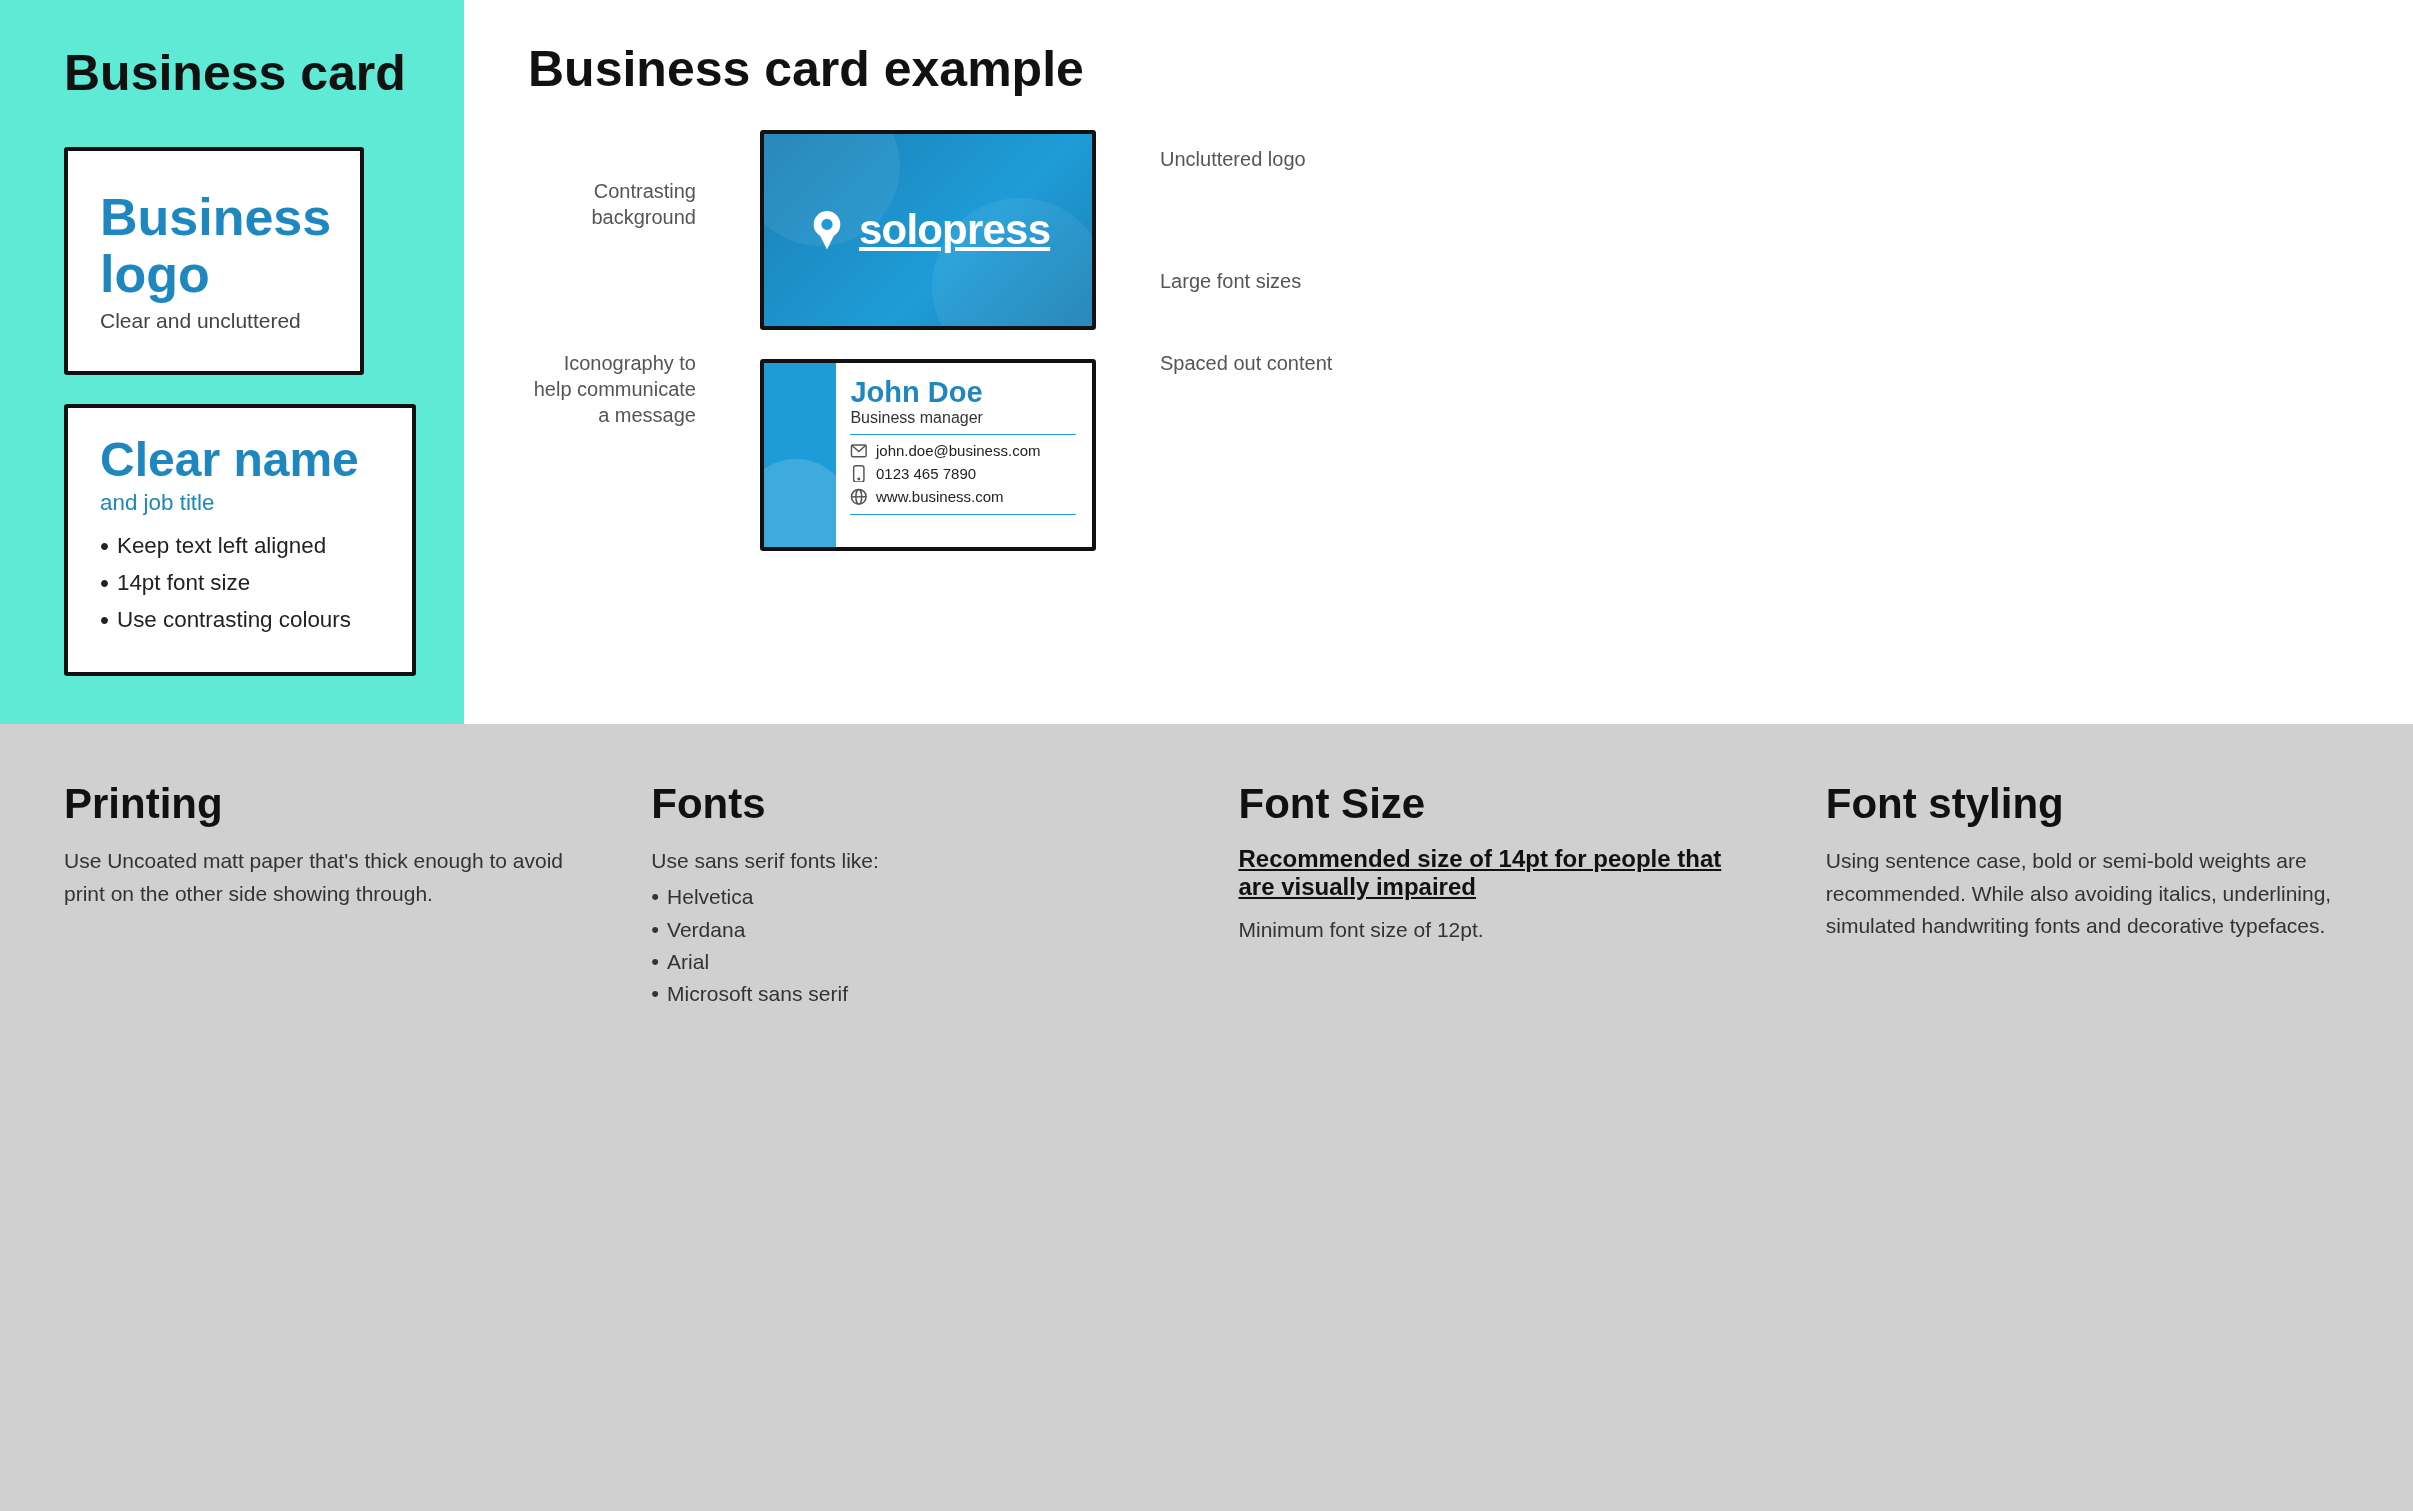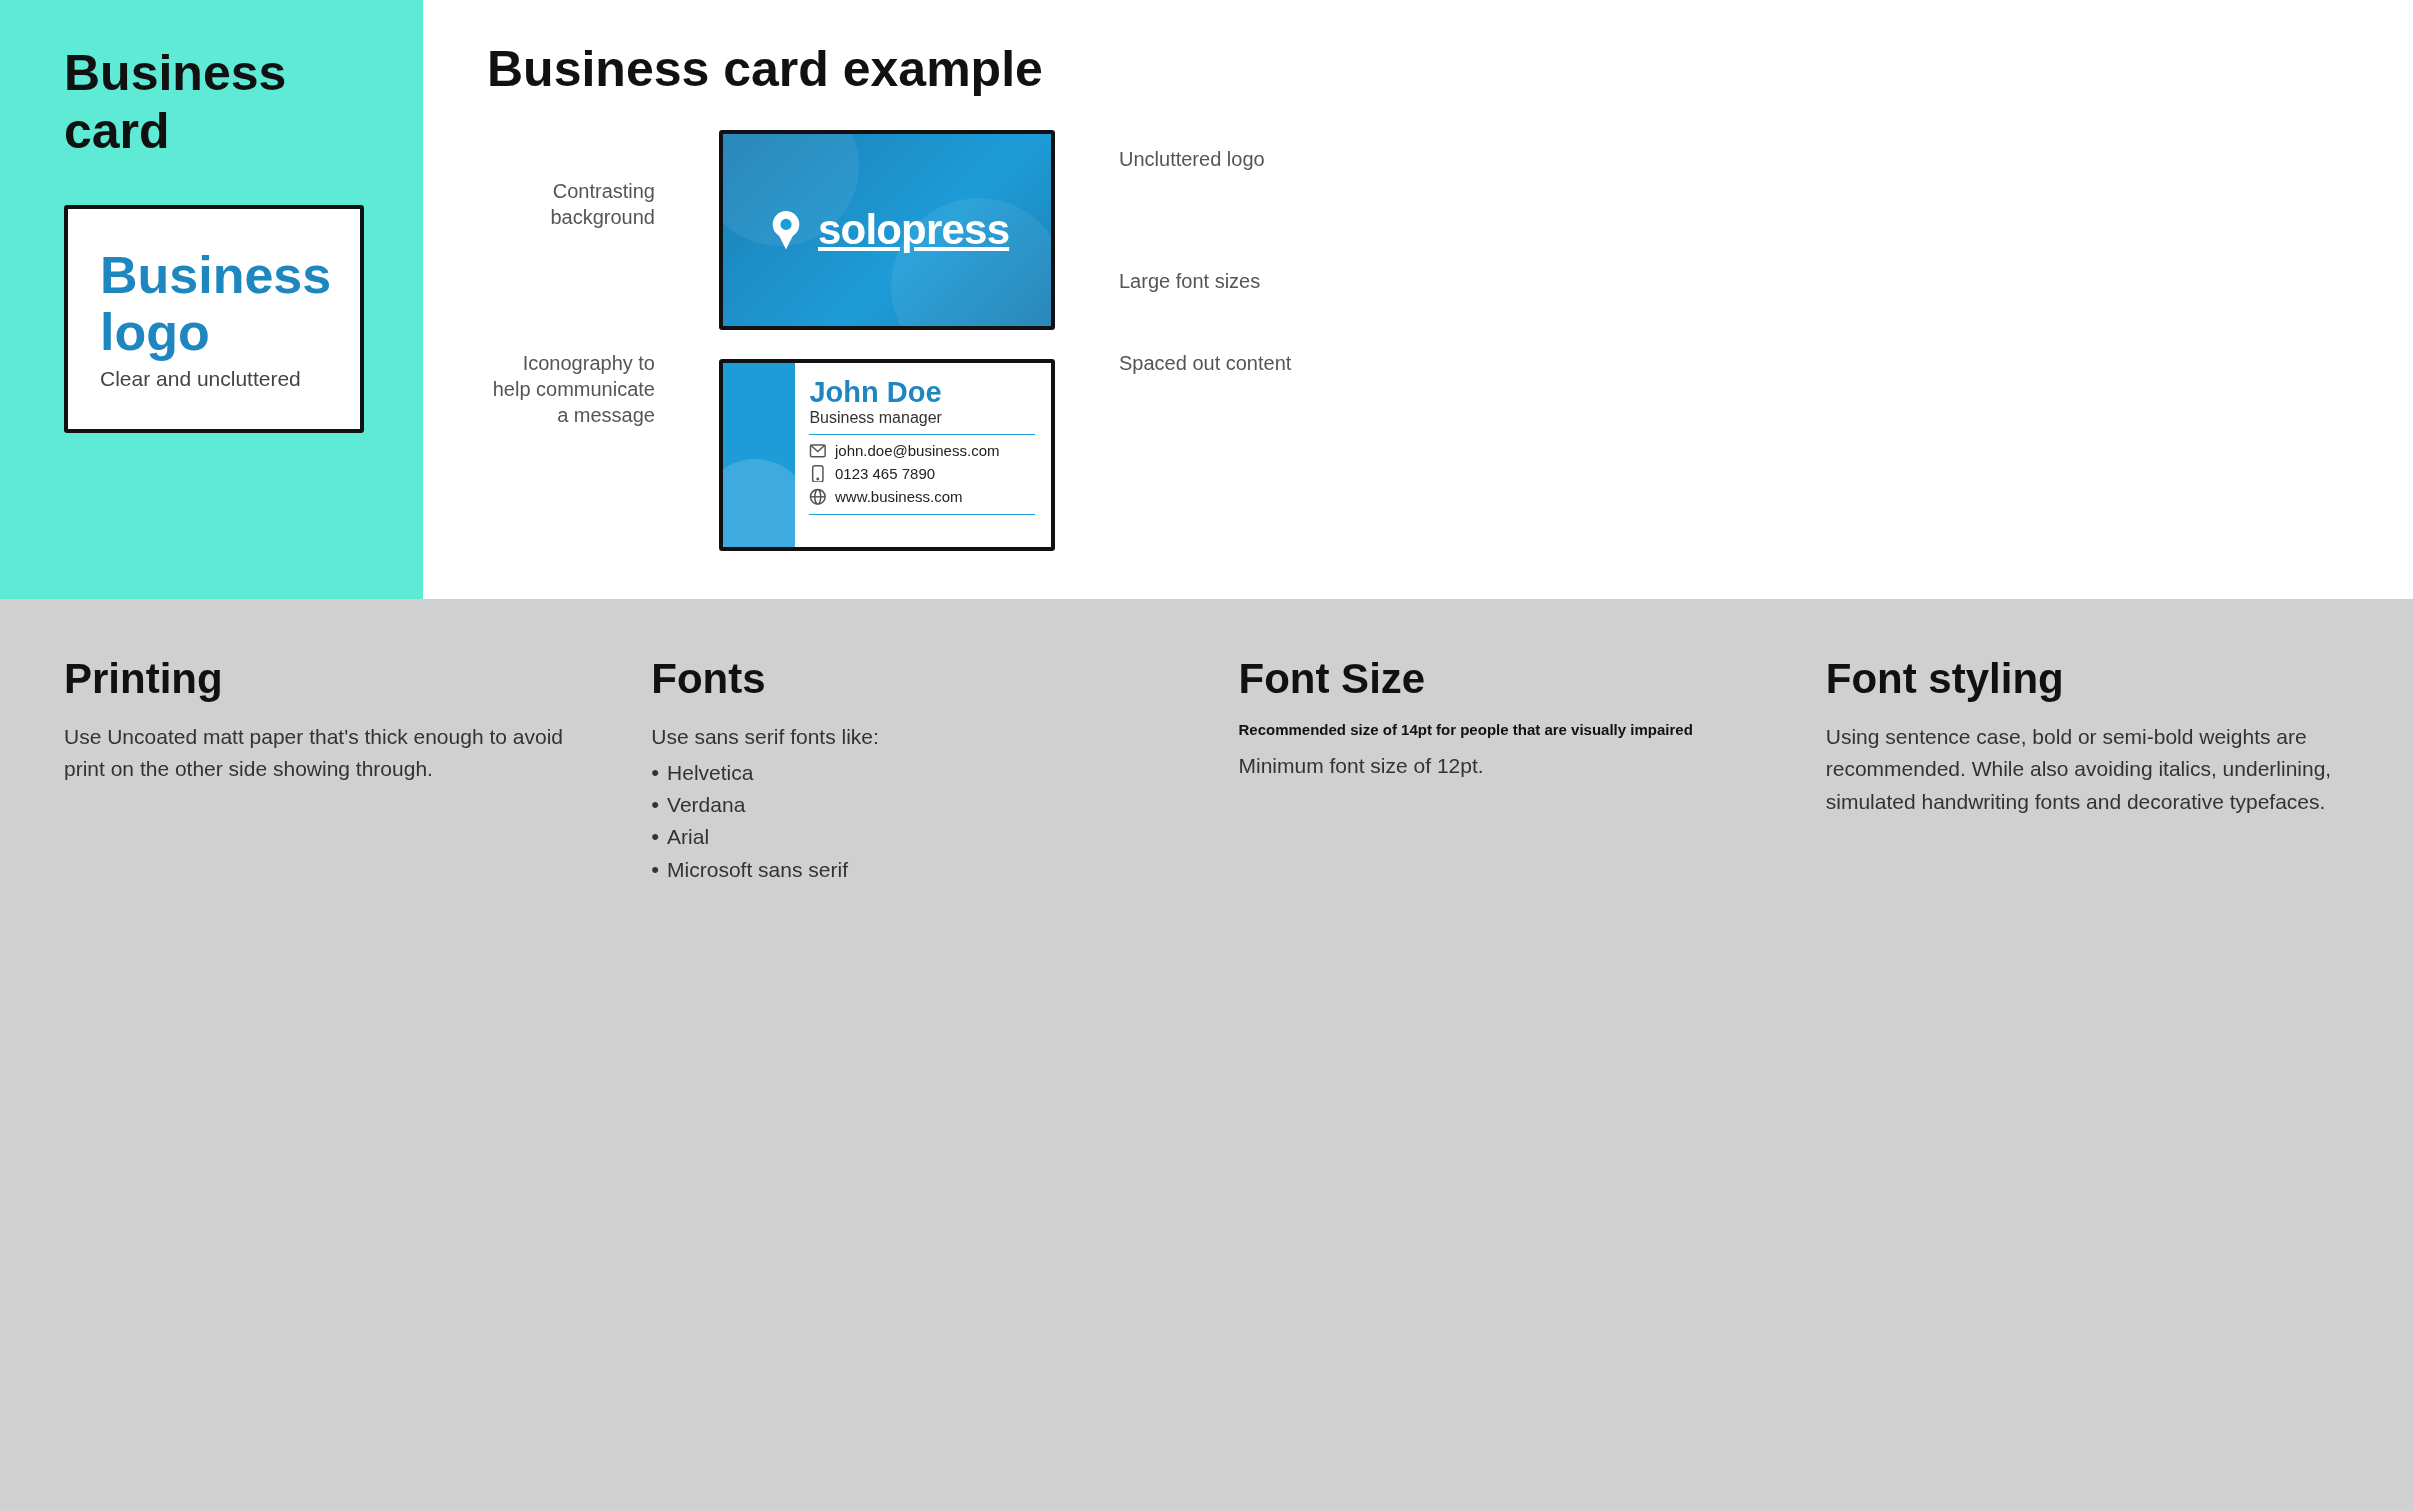--- a/index.html
+++ b/index.html
@@ -335,37 +335,47 @@
     }
 
     .bottom-bullet-list li::before {
       content: "•";
       font-size: 22.4px;
       color: #333;
     }
 
     .font-size-highlight {
       font-weight: bold;
-      font-size: 15px;
+      font-size: 24px;
       color: #111;
+      text-decoration: underline;
     }
   </style>
 </head>
 <body>
 
 <div class="top-section">
 
   <div class="left-panel">
     <h1 class="section-title">Business card</h1>
 
     <div class="card-box logo-card">
       <div class="logo-card-title">Business logo</div>
       <div class="logo-card-subtitle">Clear and uncluttered</div>
     </div>
 
+    <div class="card-box name-card">
+      <div class="name-card-title">Clear name</div>
+      <div class="name-card-subtitle">and job title</div>
+      <ul class="bullet-list">
+        <li>Keep text left aligned</li>
+        <li>14pt font size</li>
+        <li>Use contrasting colours</li>
+      </ul>
+    </div>
   </div>
 
   <div class="right-panel">
     <h1 class="example-title">Business card example</h1>
 
     <div class="example-cards-area">
 
       <div class="annotation-column-left">
         <div style="margin-bottom: 88px;">
           <div class="annotation-text">Contrasting<br>background</div>

